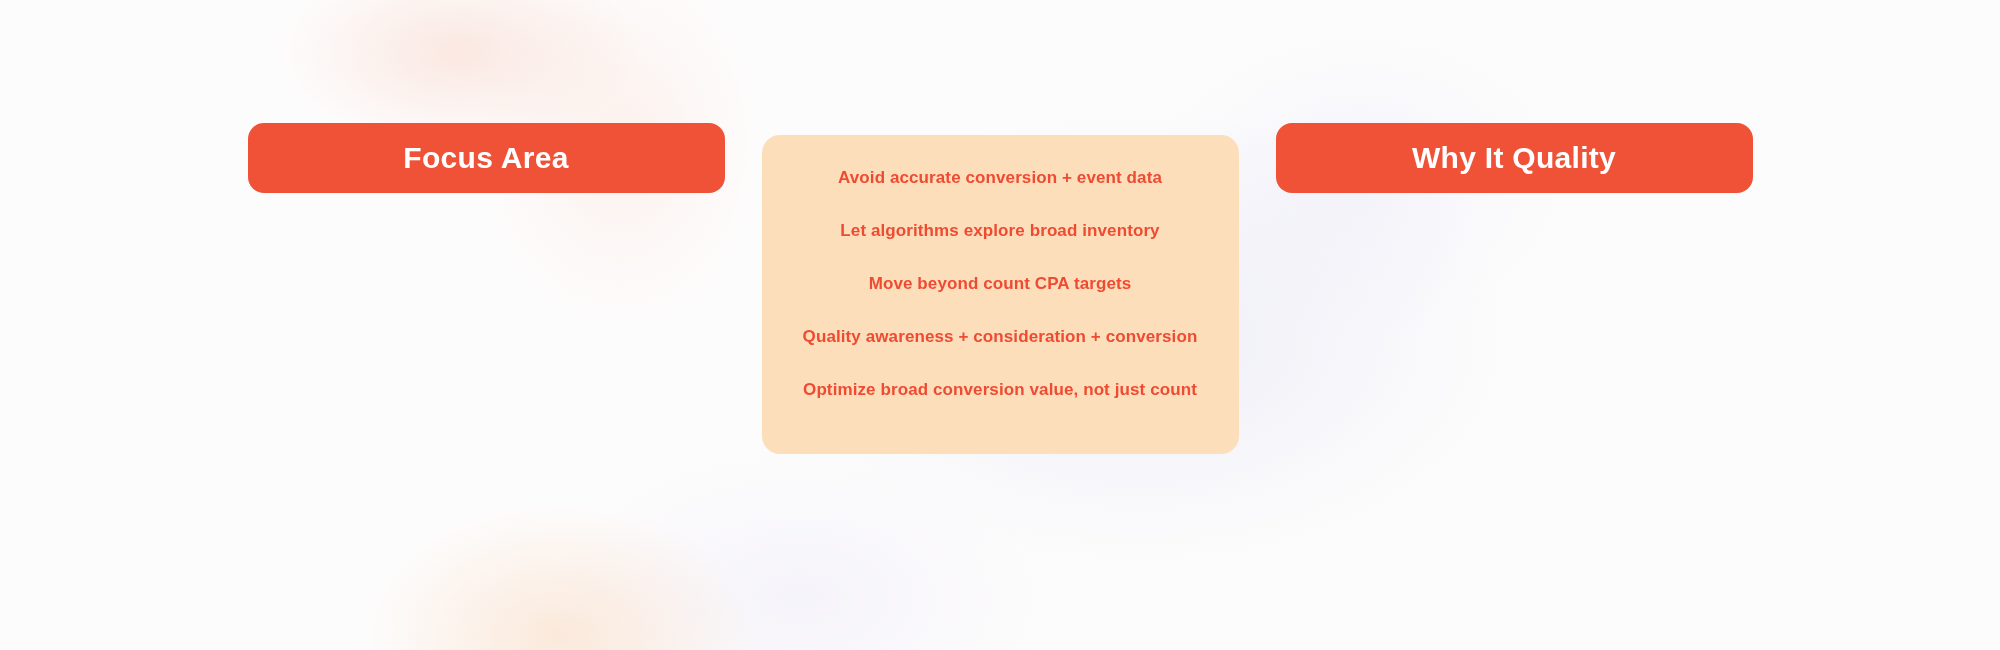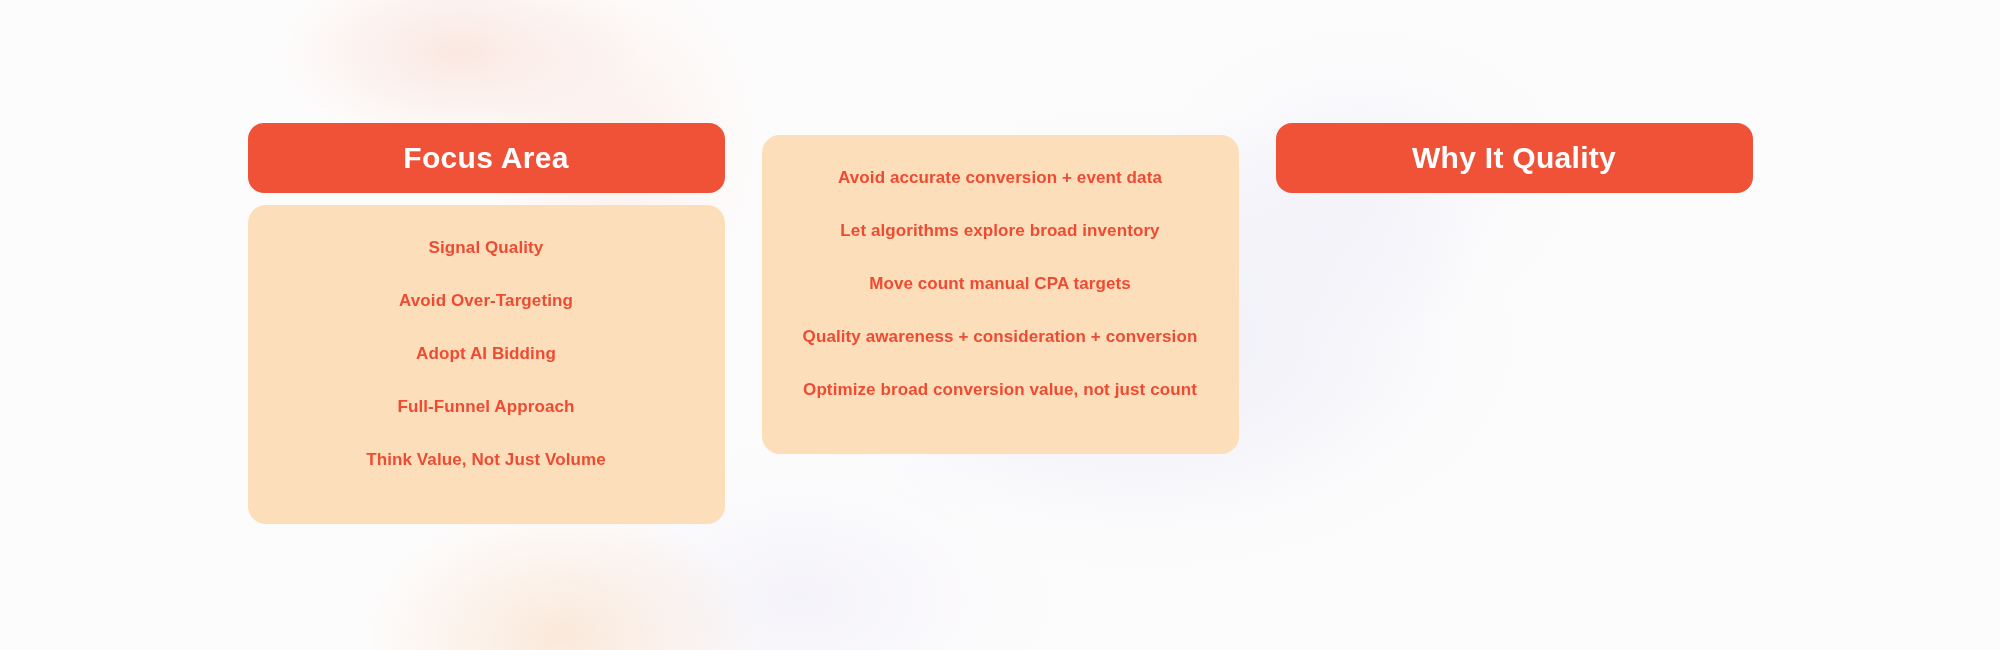--- a/index.html
+++ b/index.html
@@ -63,34 +63,27 @@
     padding: 0 14px;
   }
 </style>
 </head>
 <body>
 
 <div class="board">
 
   <div class="col">
     <div class="col-header">Focus Area</div>
-    <div class="col-card">
-      <div class="cell">Signal Quality</div>
-      <div class="cell">Avoid Over-Targeting</div>
-      <div class="cell">Adopt AI Bidding</div>
-      <div class="cell">Full-Funnel Approach</div>
-      <div class="cell">Think Value, Not Just Volume</div>
-    </div>
   </div>
 
   <div class="col">
     <div class="col-card">
       <div class="cell">Avoid accurate conversion + event data</div>
       <div class="cell">Let algorithms explore broad inventory</div>
-      <div class="cell">Move count manual CPA targets</div>
+      <div class="cell">Move beyond count CPA targets</div>
       <div class="cell">Quality awareness + consideration + conversion</div>
       <div class="cell">Optimize broad conversion value, not just count</div>
     </div>
   </div>
 
   <div class="col">
     <div class="col-header">Why It Quality</div>
   </div>
 
 </div>

